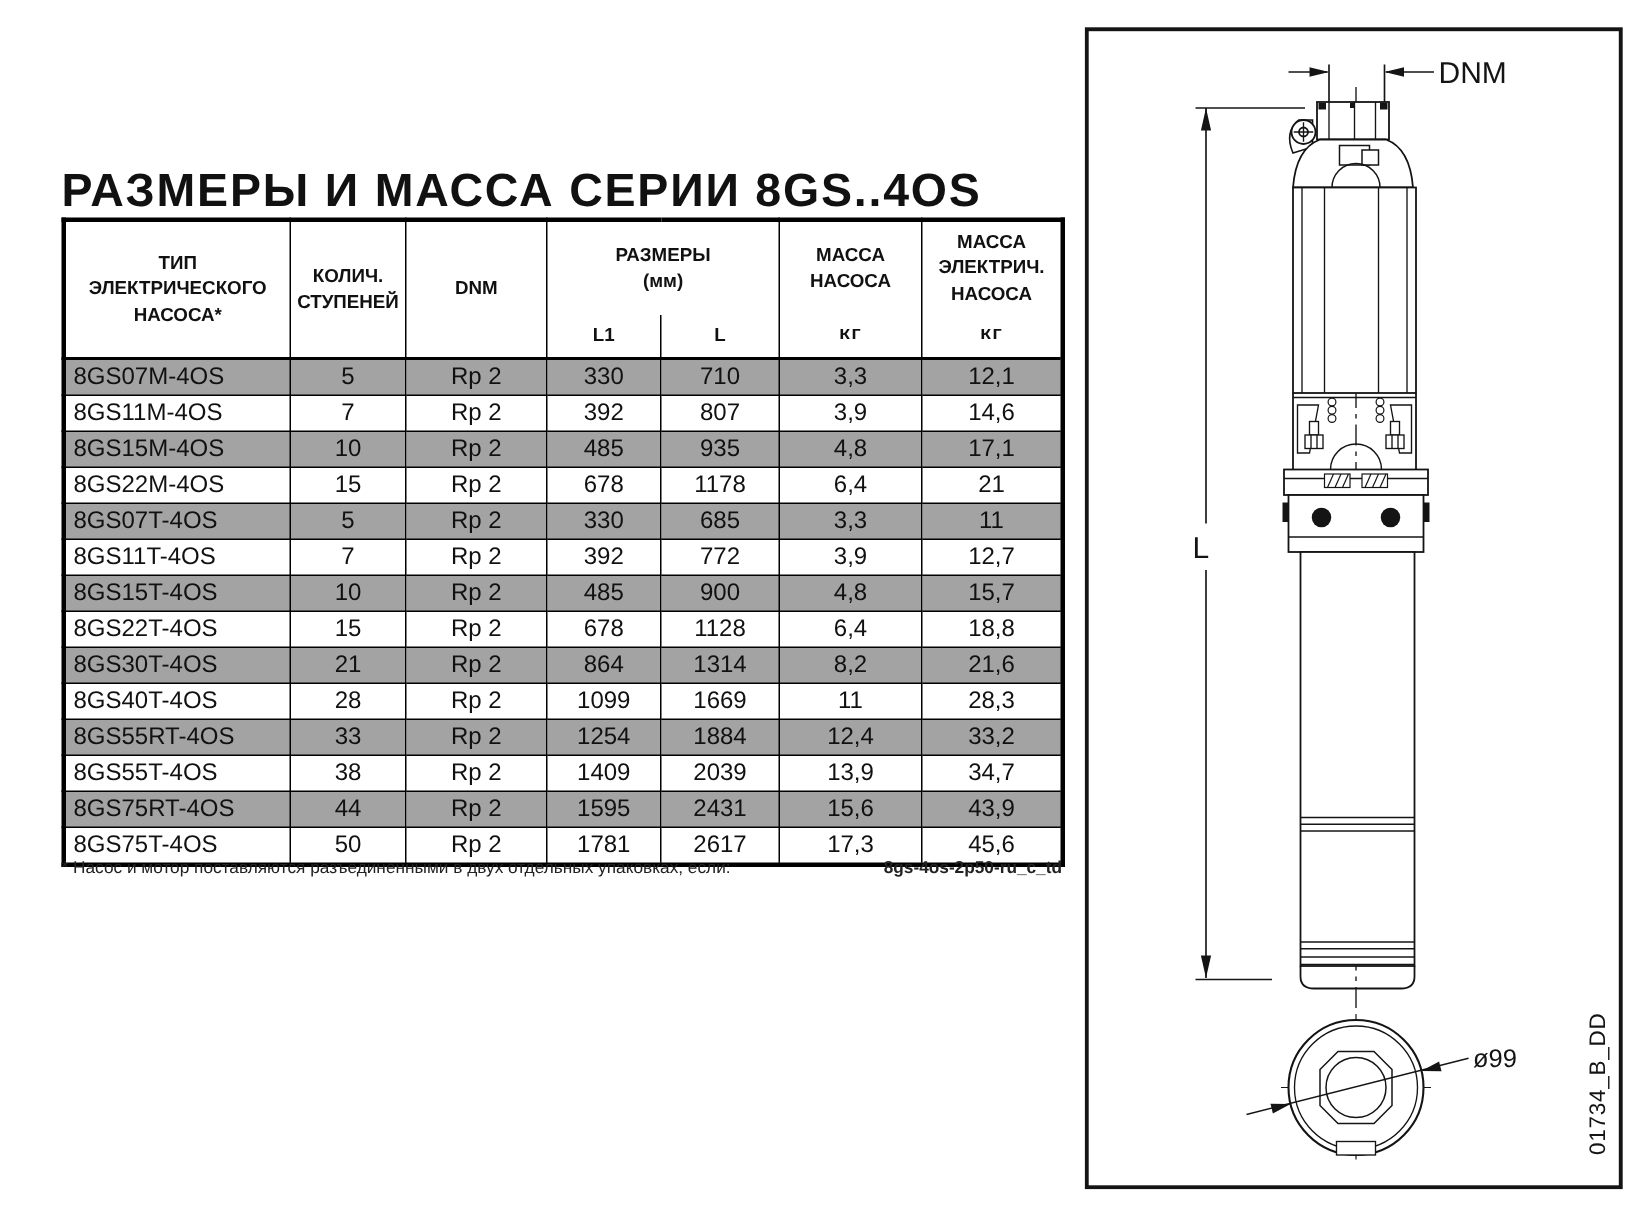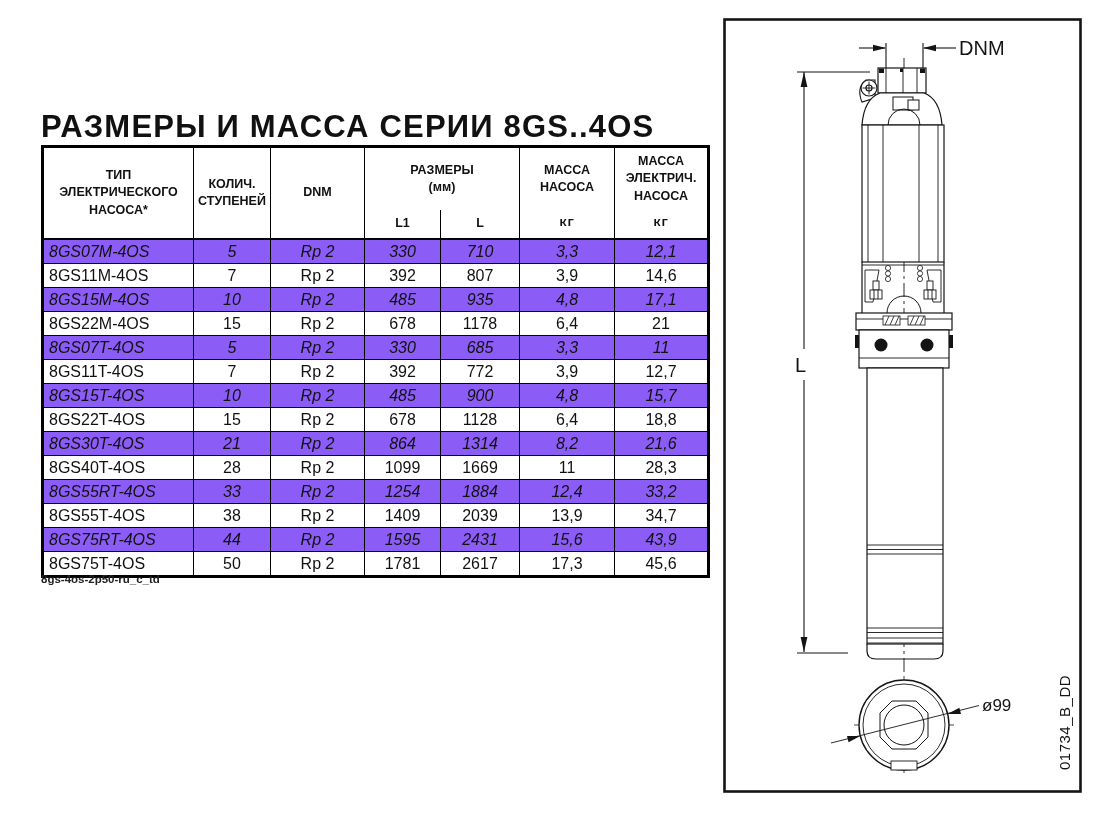--- a/index.html
+++ b/index.html
@@ -30,21 +30,21 @@
   tr.hrow1 th{height:62px;}
   tr.hrow1 th.no-bottom{border-bottom:none;}
   tr.hrow2 th{height:28px;border-top:none;vertical-align:middle;}
   tr.hrow2 th.kg{border-top:none;font-family:Liberation Mono, monospace;}
   table.spec thead{border-bottom:2px solid #000;}
   table.spec td{
     height:23px;font-size:16px;text-align:center;vertical-align:middle;padding:0;
     line-height:1;
   }
   table.spec td.c-type{text-align:left;padding-left:5px;}
-  tr.shaded td{background:#8b5cf6;font-style:italic;}
+  tr.shaded td{background:#a3a3a3;}
   
   #footnotes{
     position:absolute;left:41px;top:569px;width:667px;
     font-size:11.5px;line-height:20.5px;color:#222;
   }
   #footnotes .fline1{display:flex;justify-content:space-between;}
   #footnotes .doc-code{white-space:nowrap;font-weight:bold;}
   
   #drawing{position:absolute;left:723px;top:18px;width:359px;height:775px;}
   #drawing svg{display:block;}
@@ -219,20 +219,21 @@
       <td>2617</td>
       <td>17,3</td>
       <td>45,6</td>
     </tr>
         </tbody>
     </table>
   </div>
 
   <div id="footnotes">
     <div class="fline1">
+      <span>* Насос и мотор поставляются разъединенными в двух отдельных упаковках, если:</span>
       <span class="doc-code">8gs-4os-2p50-ru_c_td</span>
     </div>
   </div>
 
   <div id="drawing">
     <svg viewBox="0 0 359 775" width="359" height="775" xmlns="http://www.w3.org/2000/svg">
 
       <rect x="1.5" y="1.5" width="356" height="772" fill="none" stroke="#141414" stroke-width="2.6"></rect>
 
       <g stroke="#141414" fill="none" stroke-width="1.2">

